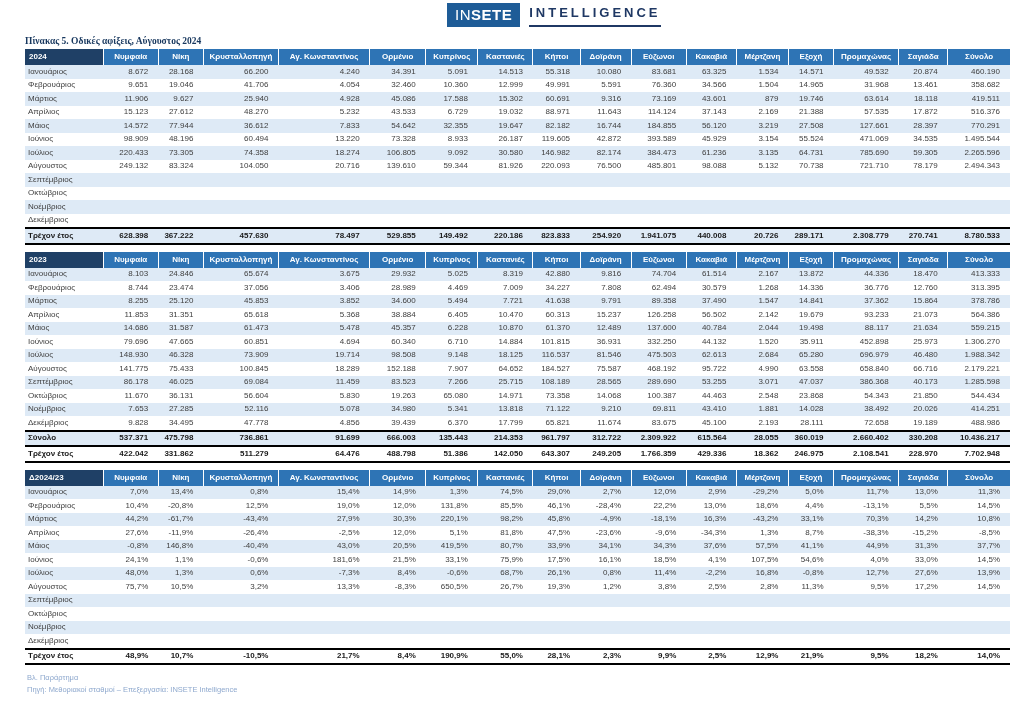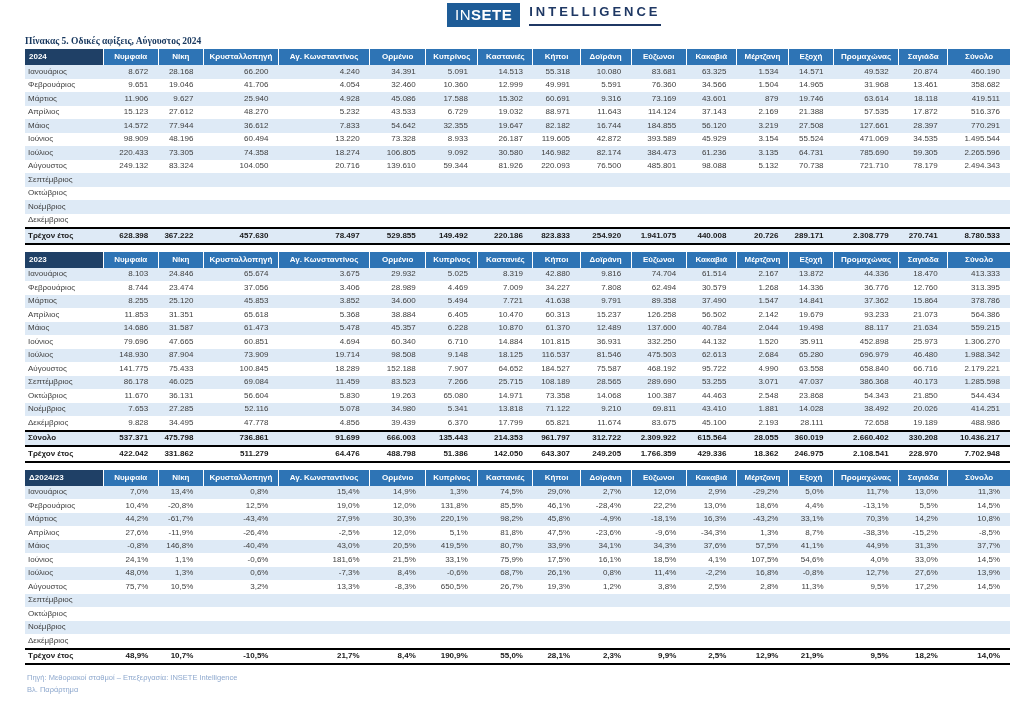--- a/index.html
+++ b/index.html
@@ -14,21 +14,21 @@
   *{box-sizing:border-box;margin:0;padding:0;}
   html,body{background:#fff;}
   body{
     width:1024px;height:713px;overflow:hidden;
     font-family:"Liberation Sans","DejaVu Sans",sans-serif;
     color:var(--txt);
   }
   .page{width:1024px;height:713px;position:relative;}
   
   .logo-row{padding-top:3px;height:34px;}
-  .logo{margin-left:447px;display:flex;align-items:center;}
+  .logo{margin-left:447px;display:flex;align-items:flex-end;}
   .logo-box{
     display:inline-block;background:var(--logo-blue);color:#fff;
     font-size:15px;padding:3px 8px 4px 8px;letter-spacing:.5px;line-height:17px;
   }
   .logo-box .in{font-weight:normal;}
   .logo-box .sete{font-weight:bold;}
   .wordmark{
     display:inline-block;margin-left:9px;margin-top:1px;
     color:var(--wordmark);font-weight:bold;font-size:13px;letter-spacing:3px;
     border-bottom:2px solid var(--wordmark);padding-bottom:6px;line-height:13px;
@@ -524,21 +524,21 @@
             <td>44.132</td>
             <td>1.520</td>
             <td>35.911</td>
             <td>452.898</td>
             <td>25.973</td>
             <td>1.306.270</td>
           </tr>
           <tr class="stripe">
             <td class="lbl">Ιούλιος</td>
             <td>148.930</td>
-            <td>87.904</td>
+            <td>46.328</td>
             <td>73.909</td>
             <td>19.714</td>
             <td>98.508</td>
             <td>9.148</td>
             <td>18.125</td>
             <td>116.537</td>
             <td>81.546</td>
             <td>475.503</td>
             <td>62.613</td>
             <td>2.684</td>
@@ -969,17 +969,17 @@
             <td>21,9%</td>
             <td>9,5%</td>
             <td>18,2%</td>
             <td>14,0%</td>
           </tr>
         </tbody>
       </table>
     </div>
 
   <div class="footer">
+    <div>Βλ. Παράρτημα</div>
     <div>Πηγή: Μεθοριακοί σταθμοί – Επεξεργασία: INSETE Intelligence</div>
-    <div>Βλ. Παράρτημα</div>
   </div>
 
 </div>
 
 </body></html>

